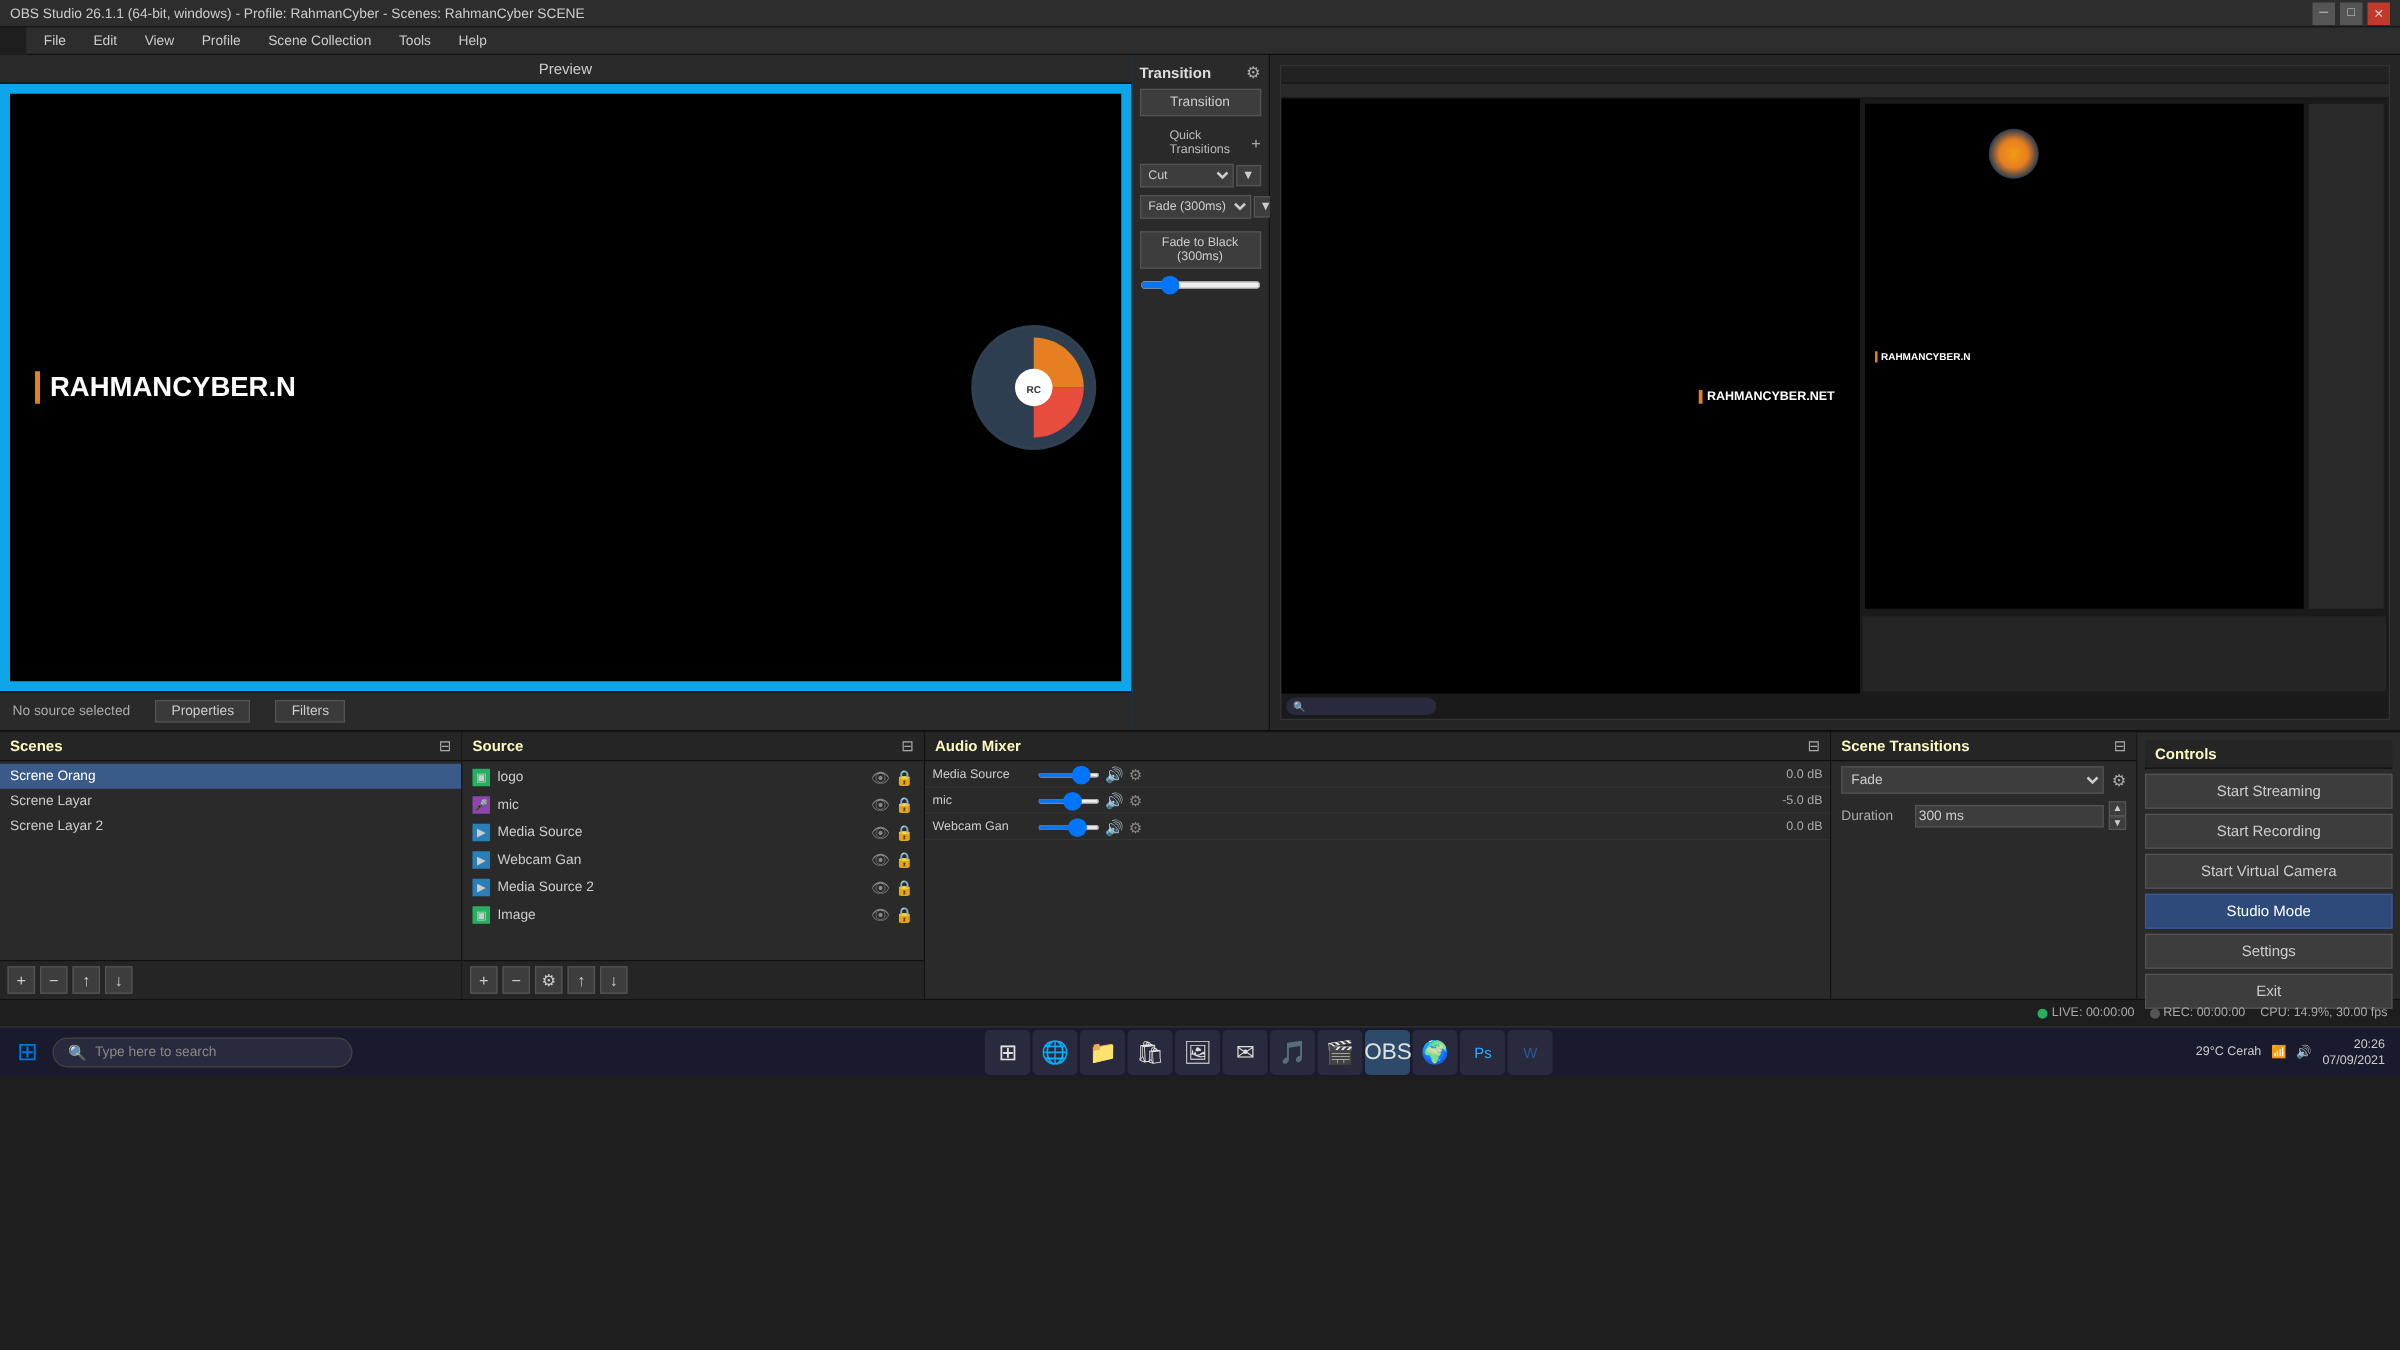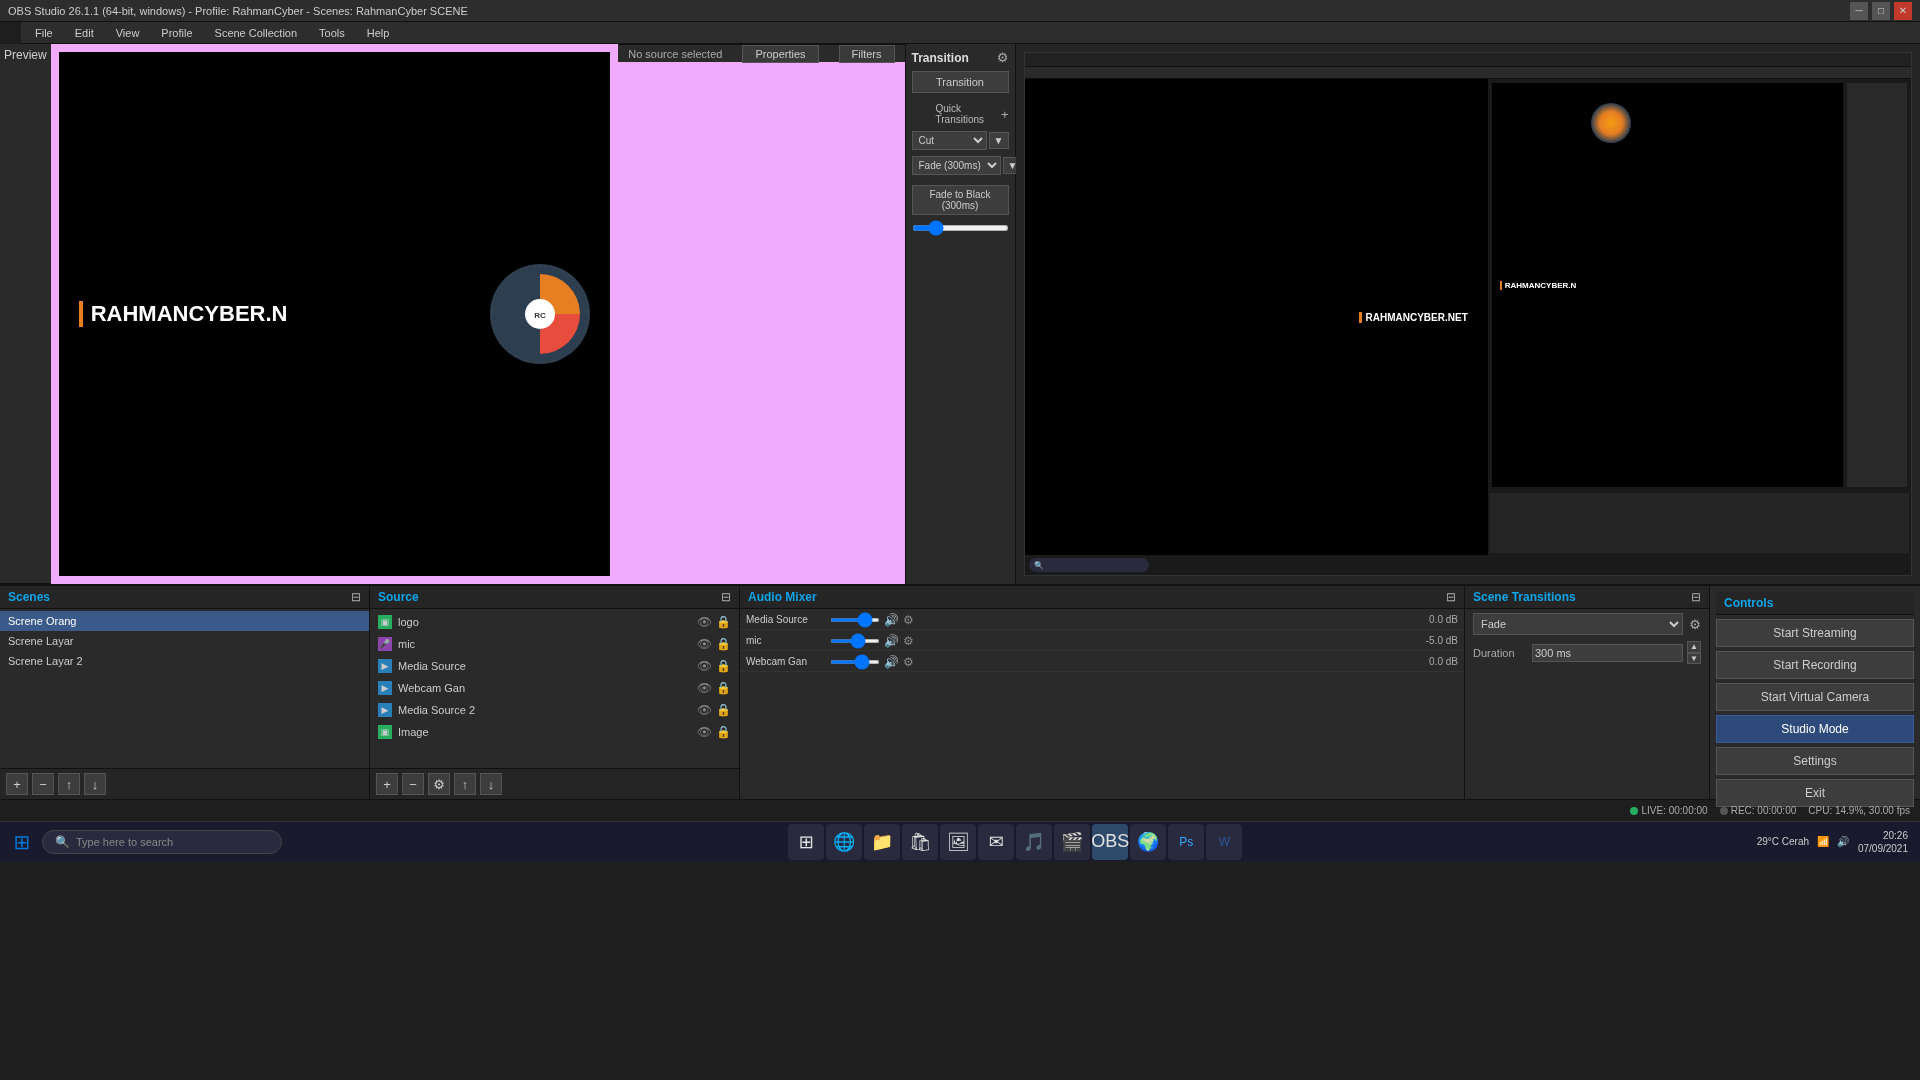--- a/index.html
+++ b/index.html
@@ -67,23 +67,23 @@
     #main-area {
       display: flex;
       height: calc(1080px - 22px - 22px - 25px - 215px - 30px);
       
       height: 540px;
     }
 
     
     #preview-section {
       flex: 1;
-      background: #f0abfc;
-      display: flex;
-      flex-direction: row;
+      background: #0ea5e9;
+      display: flex;
+      flex-direction: column;
       border-right: 1px solid #111;
     }
     #preview-header {
       text-align: center;
       padding: 4px;
       font-size: 12px;
       color: #ccc;
       background: #2a2a2a;
       border-bottom: 1px solid #111;
     }
@@ -111,21 +111,21 @@
       border-radius: 50%;
       background: radial-gradient(circle, #f39c12 0%, #e67e22 40%, #2c3e50 70%);
       display: flex;
       align-items: center;
       justify-content: center;
       font-size: 8px;
       color: #fff;
       font-weight: bold;
     }
     #no-source-bar {
-      height: 18px;
+      height: 31px;
       background: #2a2a2a;
       display: flex;
       align-items: center;
       padding: 0 10px;
       gap: 20px;
       border-top: 1px solid #111;
       font-size: 11px;
       color: #aaa;
     }
     .ns-btn {
@@ -310,21 +310,21 @@
       display: flex;
       align-items: center;
       justify-content: space-between;
       padding: 4px 8px;
       background: #252525;
       border-bottom: 1px solid #111;
     }
     .panel-title {
       font-size: 12px;
       font-weight: bold;
-      color: #0ea5e9;
+      color: #fef9c3;
     }
     .panel-collapse-btn {
       background: none;
       border: none;
       color: #aaa;
       cursor: pointer;
       font-size: 12px;
     }
     .panel-list {
       flex: 1;

